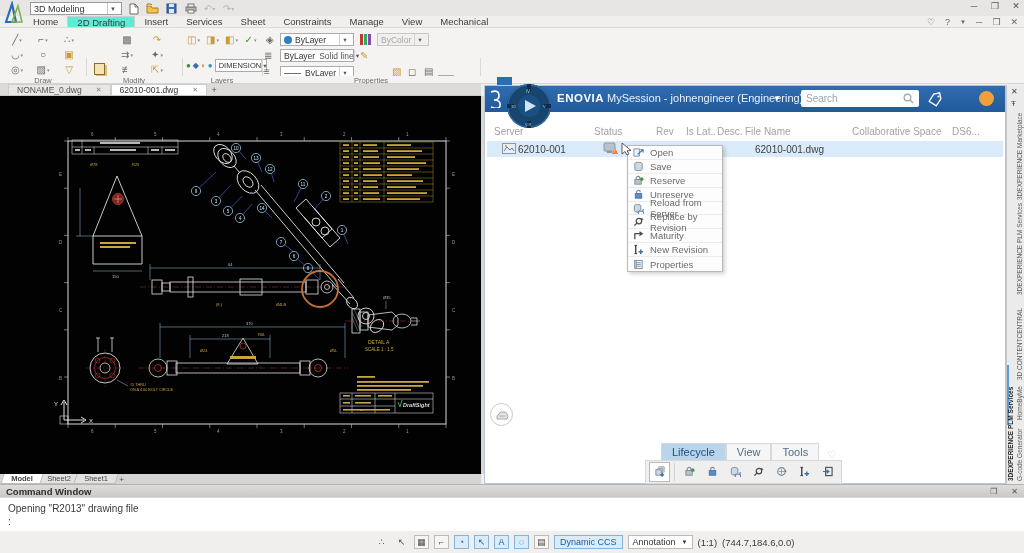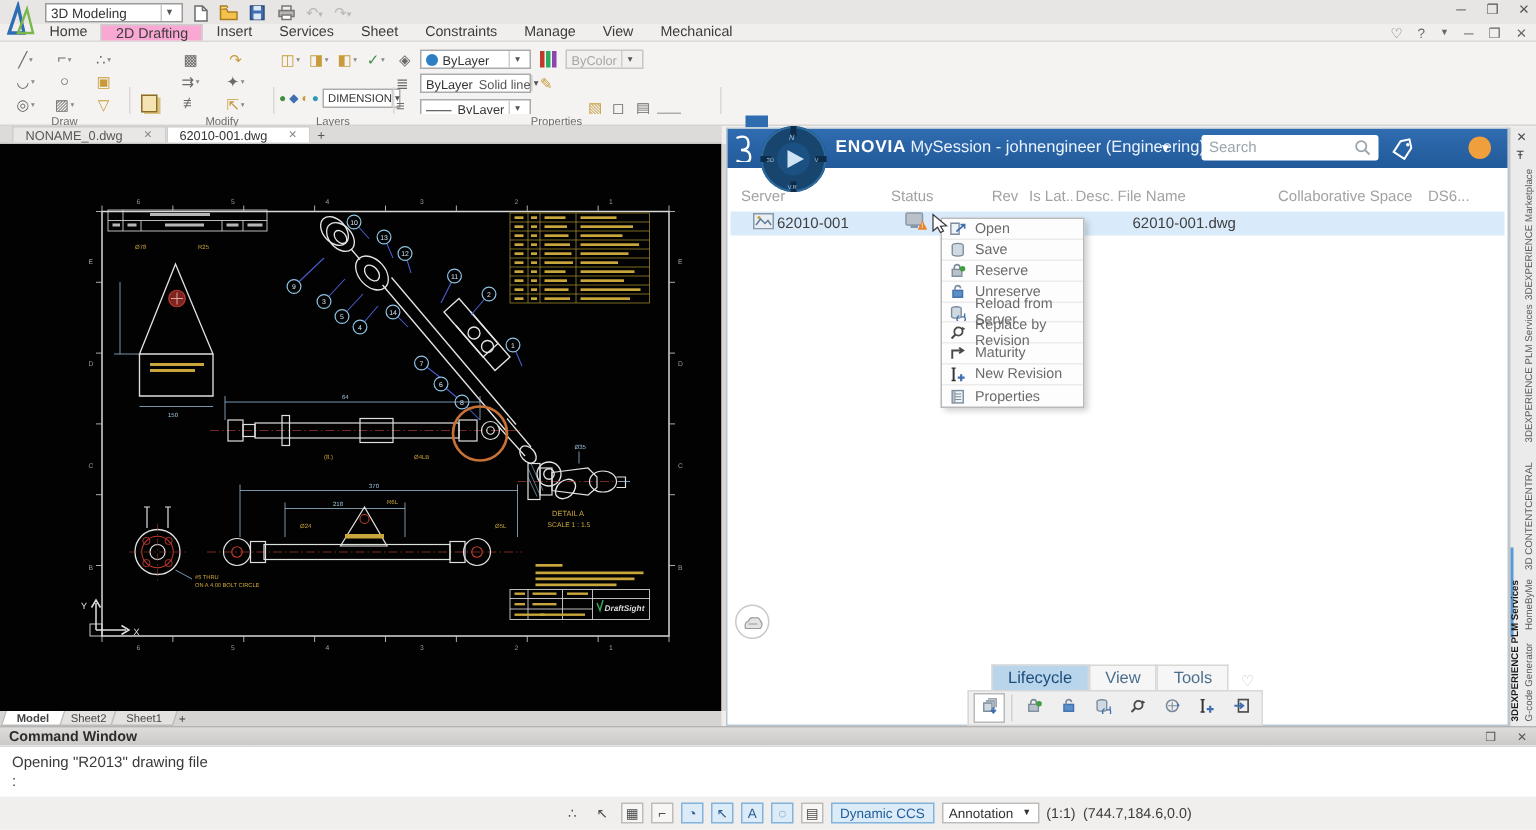--- a/index.html
+++ b/index.html
@@ -15,21 +15,21 @@
   .qat { left:127px; top:2px; height:13px; display:flex; align-items:center; gap:6px; }
   .qat .qi { width:13px; height:12px; display:flex; align-items:center; justify-content:center; }
   .qat .dim { color:#b9b7b5; font-size:10px; }
   .win-title { top:2px; left:400px; width:300px; font-size:10px; color:#4a4a4a; white-space:nowrap; }
   .winbtns { top:1px; right:2px; display:flex; gap:9px; font-size:9px; color:#555; }
   .winbtns span { width:12px; text-align:center; }
 
   
   .menubar { left:0; top:16px; width:1024px; height:12px; background:#f0efee; border-bottom:1px solid #dcdad8; display:flex; align-items:stretch; padding-left:24px; }
   .menu-tab { font-size:9.5px; color:#3c3c3c; padding:0 9px; display:flex; align-items:center; }
-  .menu-tab.active { background:#f9a8d4; border:1px solid #cfcdcb; border-bottom:none; }
+  .menu-tab.active { background:#5eead4; border:1px solid #cfcdcb; border-bottom:none; }
   .menu-right { top:17px; right:6px; display:flex; gap:10px; font-size:9px; color:#666; align-items:center; }
 
   
   .ribbon { left:0; top:28px; width:1024px; height:48px; background:#f4f3f2; }
   .ribbon-captions { left:0; top:76px; width:1024px; height:8px; background:#f4f3f2; border-bottom:1px solid #d7d5d3; }
   .grp-cap { position:absolute; top:0; font-size:7.5px; color:#6b6b6b; text-align:center; }
   .grp-sep { position:absolute; top:30px; width:1px; height:52px; background:#dbd9d7; }
   .icon-grid { display:grid; grid-template-columns:repeat(3,26px); grid-auto-rows:15px; }
   .ri { font-size:10px; color:#6d6a66; display:flex; align-items:center; gap:1px; justify-content:center; }
   .ri .dd { font-size:5px; color:#8a8a8a; }
@@ -271,21 +271,21 @@
     <span class="ri gold abs" style="left:392px; top:38px;">▧</span>
     <span class="ri abs" style="left:408px; top:38px;">◻</span>
     <span class="ri abs" style="left:424px; top:38px;">▤</span>
     <div class="grp-sep" style="left:86px;"></div>
     <div class="grp-sep" style="left:182px;"></div>
     <div class="grp-sep" style="left:262px;"></div>
     <div class="grp-sep" style="left:480px;"></div>
   </div>
   <div class="abs ribbon-captions" id="grp-caps">
       <div class="grp-cap" style="left: 0px; width: 86px;">Draw</div>
-      <div class="grp-cap" style="left: 100px; width: 96px;">Modify</div>
+      <div class="grp-cap" style="left: 86px; width: 96px;">Modify</div>
       <div class="grp-cap" style="left: 182px; width: 80px;">Layers</div>
       <div class="grp-cap" style="left: 262px; width: 218px;">Properties</div>
     </div>
 
   <div class="abs doctabs" id="doc-tabs">
       <div class="doctab">
         <span>NONAME_0.dwg</span>
         <span class="x">✕</span>
       </div>
       <div class="doctab active">
@@ -671,21 +671,21 @@
     </div>
     <svg class="abs" style="left:442px; top:6px;" width="16" height="15" viewBox="0 0 16 15">
       <path d="M2 8 L8 2 L14 2 L14 8 L8 14 Z" fill="none" stroke="#fff" stroke-width="1.3" transform="rotate(-12 8 8)"></path>
       <circle cx="11.5" cy="4.5" r="1.1" fill="#fff"></circle>
     </svg>
     <span class="avatar"></span>
 
     <div class="tbl-head" id="tbl-head">
         <span class="c" style="width: 100px; margin-left: 7px;">Server</span>
         <span class="c" style="width: 62px;">Status</span>
-        <span class="c" style="width: 30px; text-align: center;">Rev</span>
+        <span class="c" style="width: 30px;">Rev</span>
         <span class="c" style="width: 31px;">Is Lat...</span>
         <span class="c" style="width: 28px;">Desc...</span>
         <span class="c" style="width: 107px;">File Name</span>
         <span class="c" style="width: 100px;">Collaborative Space</span>
         <span class="c" style="width: 40px;">DS6...</span>
       </div>
 
     <div class="tbl-row">
       <span style="width:16px; margin-left:15px;">
         <svg width="14" height="11" viewBox="0 0 14 11">

